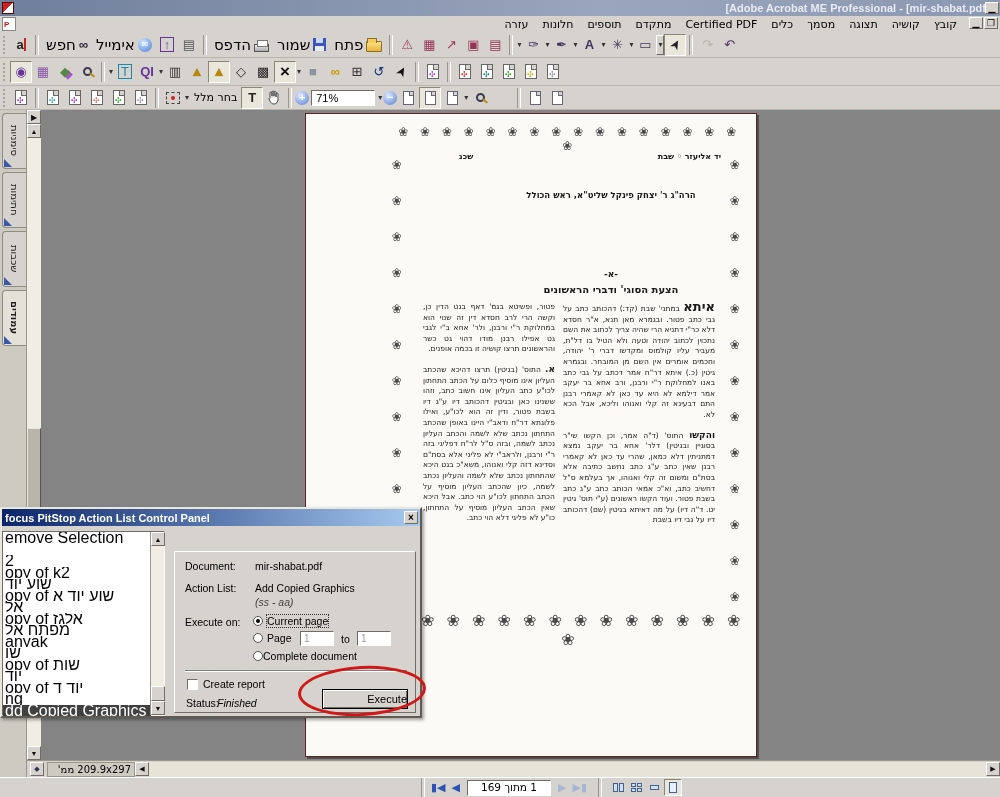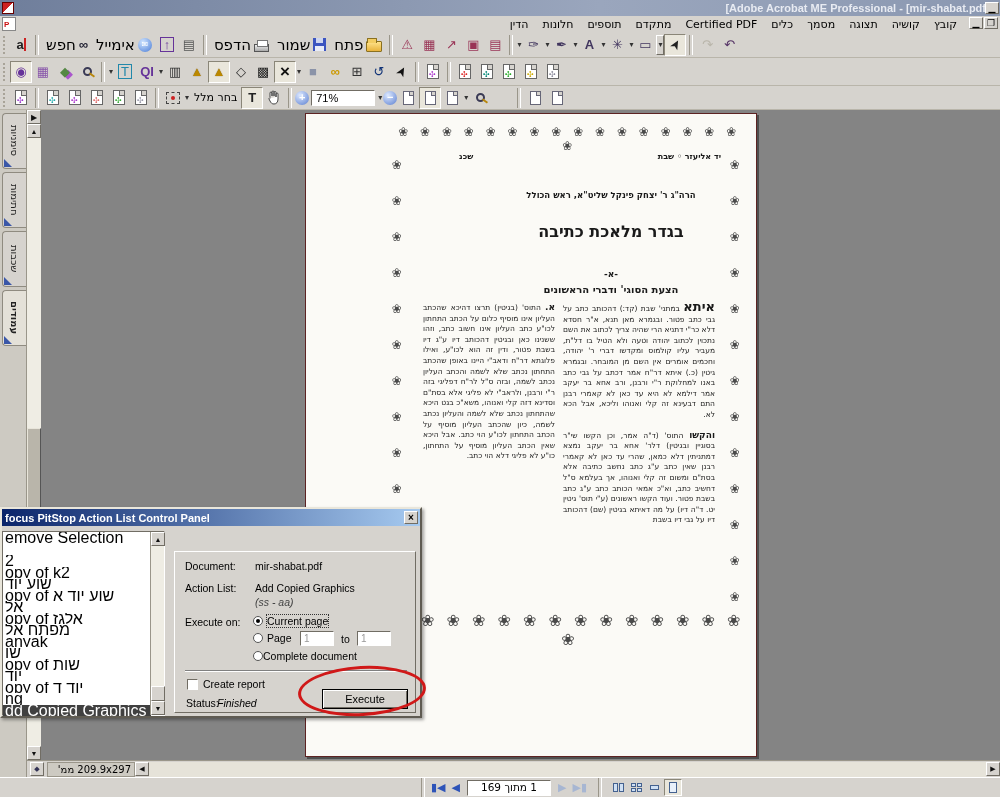--- a/index.html
+++ b/index.html
@@ -80,21 +80,21 @@
   .lrow.selected{background:#404040;color:#fff}
   #listsb{position:absolute;right:0;top:0;width:14px;height:100%;background:#efede4;border-left:1px solid #9a968a}
   .tabctl-tab{height:17px;padding:2px 8px;background:#d6d3ce;border:1px solid;border-color:#fff #716d64 transparent #fff;border-radius:2px 2px 0 0;font-size:10.5px}
   .tabctl-tab.active{font-weight:normal;position:relative;top:-2px;height:19px;background:#d6d3ce;z-index:2}
   .dlabel{font-size:10.5px}
   .radio{width:10px;height:10px;border-radius:50%;border:1px solid #555;background:#fff;position:relative;display:inline-block}
   .radio.on::after{content:"";position:absolute;left:2px;top:2px;width:4px;height:4px;border-radius:50%;background:#000}
   .chk{width:11px;height:11px;background:#fff;border:1px solid;border-color:#716d64 #fff #fff #716d64;display:inline-block}
   .focusrect{outline:1px dotted #333;outline-offset:0}
   .pgfield{width:34px;height:15px;background:#fff;border:1px solid;border-color:#716d64 #fff #fff #716d64;color:#999;font-size:10px;padding:1px 3px}
-  #execbtn{width:86px;height:20px;background:#d6d3ce;border:1px solid #000;box-shadow:inset 1px 1px 0 #fff,inset -1px -1px 0 #716d64;font-size:11px;text-align:center;line-height:18px}
+  #execbtn{width:86px;height:20px;background:#d6d3ce;border:1px solid #000;box-shadow:inset 1px 1px 0 #fff,inset -1px -1px 0 #716d64;font-size:11px;text-align:right;line-height:18px}
   #redellipse{left:298px;top:666px;width:128px;height:50px;border:3px solid #d01818;border-radius:50%;transform:rotate(-3deg);z-index:60}
   
   .navarr{font-size:11px;padding:0 3px;color:#2d53b8}
   .navarr.dim{color:#a7b6d2}
   .lay{width:18px;height:17px;display:flex;align-items:center;justify-content:center;gap:1px}
   .lp{width:5px;height:9px;background:#cfe0f4;border:1px solid #44618f}
   .lay .grid{display:grid;grid-template-columns:5px 5px;grid-gap:1px}
   .lay .gp{width:5px;height:4px;background:#cfe0f4;border:1px solid #44618f}
 </style>
 </head>
@@ -110,21 +110,21 @@
 
 <span class="mitem heb">קובץ</span>
     <span class="mitem heb">קושיה</span>
     <span class="mitem heb">תצוגה</span>
     <span class="mitem heb">מסמך</span>
     <span class="mitem heb">כלים</span>
     <span class="mitem heb">Certified PDF</span>
     <span class="mitem heb">מתקדם</span>
     <span class="mitem heb">תוספים</span>
     <span class="mitem heb">חלונות</span>
-    <span class="mitem heb">הדין</span>
+    <span class="mitem heb">עזרה</span>
   </div>
 <div class="abs" style="left:2px;top:17px;width:14px;height:14px;background:#fff;border:1px solid #888">
   <span style="color:#c11;font-size:8px;font-weight:bold;position:absolute;left:1px;top:2px">P</span>
 </div>
 <div class="abs flex" style="right:2px;top:17px;gap:1px">
   <span class="winbtn raised">▁</span>
   <span class="winbtn raised">❐</span>
 </div>
 
 <div class="abs toolbar" id="tb1">
@@ -411,29 +411,29 @@
 ❀
 ❀
 ❀
 ❀</div>
 
   <div class="abs doctext heb" style="left:105px;top:38px;width:310px;display:flex;justify-content:space-between;font-size:8px;font-weight:bold">
     <span>יד אליעזר ◦ שבת</span>
     <span style="padding-left:48px">שכנ</span>
   </div>
   <div class="abs doctext heb" style="left:195px;top:76px;width:220px;text-align:center;font-size:8.5px;font-weight:bold">הרה"ג ר' יצחק פינקל שליט"א, ראש הכולל</div>
-  <div class="abs doctext heb" style="left:195px;top:108px;width:220px;text-align:center;font-size:16px;font-weight:bold">בגדר מלאכת כתיבה</div>
   <div class="abs doctext heb" style="left:195px;top:155px;width:220px;text-align:center;font-size:9px;font-weight:bold">-א-</div>
   <div class="abs doctext heb" style="left:195px;top:170px;width:220px;text-align:center;font-size:10px;font-weight:bold">הצעת הסוגי' ודברי הראשונים</div>
 
   <div class="abs doctext" id="colR" style="left:257px;top:188px;width:152px">
     <div class="para"><span class="lead-big">איתא</span> <span>במתני' שבת (קד:) דהכותב כתב על גבי כתב פטור. ובגמרא מאן תנא, א"ר חסדא דלא כר"י דתניא הרי שהיה צריך לכתוב את השם נתכוין לכתוב יהודה וטעה ולא הטיל בו דל"ת, מעביר עליו קולמוס ומקדשו דברי ר' יהודה, וחכמים אומרים אין השם מן המובחר. ובגמרא גיטין (כ.) איתא דר"ח אמר דכתב על גבי כתב באנו למחלוקת ר"י ורבנן, ורב אחא בר יעקב אמר דילמא לא היא עד כאן לא קאמרי רבנן התם דבעינא זה קלי ואנוהו וליכא, אבל הכא לא.</span></div>
     <div class="para"><span class="lead-bold">והקשו</span> <span>התוס' (ד"ה אמר, וכן הקשו שי"ר בסוגיין ובגיטין) דלר' אחא בר יעקב נמצא דמתניתין דלא כמאן, שהרי עד כאן לא קאמרי רבנן שאין כתב ע"ג כתב נחשב כתיבה אלא בסת"ם ומשום זה קלי ואנוהו, אך בעלמא ס"ל דחשיב כתב, וא"כ אמאי הכותב כתב ע"ג כתב בשבת פטור. ועוד הקשו ראשונים (ע"י תוס' גיטין יט. ד"ה דיו) על מה דאיתא בגיטין (שם) דהכותב דיו על גבי דיו בשבת</span></div>
   </div>
   <div class="abs doctext" id="colL" style="left:117px;top:188px;width:132px">
+    <div class="para">פטור, ופשיטא בגמ' דאף בגט הדין כן, וקשה הרי לרב חסדא דין זה שנוי הוא במחלוקת ר"י ורבנן, ולר' אחא ב"י לגבי גט אפילו רבנן מודו דהוי גט כשר והראשונים תרצו קושיה זו בכמה אופנים.</div>
     <div class="para"><span class="lead-bold">א.</span> <span>התוס' (בגיטין) תרצו דהיכא שהכתב העליון אינו מוסיף כלום על הכתב התחתון לכו"ע כתב העליון אינו חשוב כתב, וזהו ששנינו כאן ובגיטין דהכותב דיו ע"ג דיו בשבת פטור, ודין זה הוא לכו"ע, ואילו פלוגתא דר"ח ודאב"י היינו באופן שהכתב התחתון נכתב שלא לשמה והכתב העליון נכתב לשמה, ובזה ס"ל לר"ח דפליגי בזה ר"י ורבנן, ולראב"י לא פליגי אלא בסת"ם וסדינא דזה קלי ואנוהו, משא"כ בגט היכא שהתחתון נכתב שלא לשמה והעליון נכתב לשמה, כיון שהכתב העליון מוסיף על הכתב התחתון לכו"ע הוי כתב. אבל היכא שאין הכתב העליון מוסיף על התחתון, כו"ע לא פליגי דלא הוי כתב.</span></div>
   </div>
 </div>
 
 <div class="abs" id="dialog">
   <div class="abs" id="dlgtitle">
     <span>focus PitStop Action List Control Panel</span>
     <span class="abs winbtn raised" style="right:2px;top:2px;width:14px;height:13px;font-size:10px;font-weight:bold;line-height:11px">×</span>
   </div>
 

